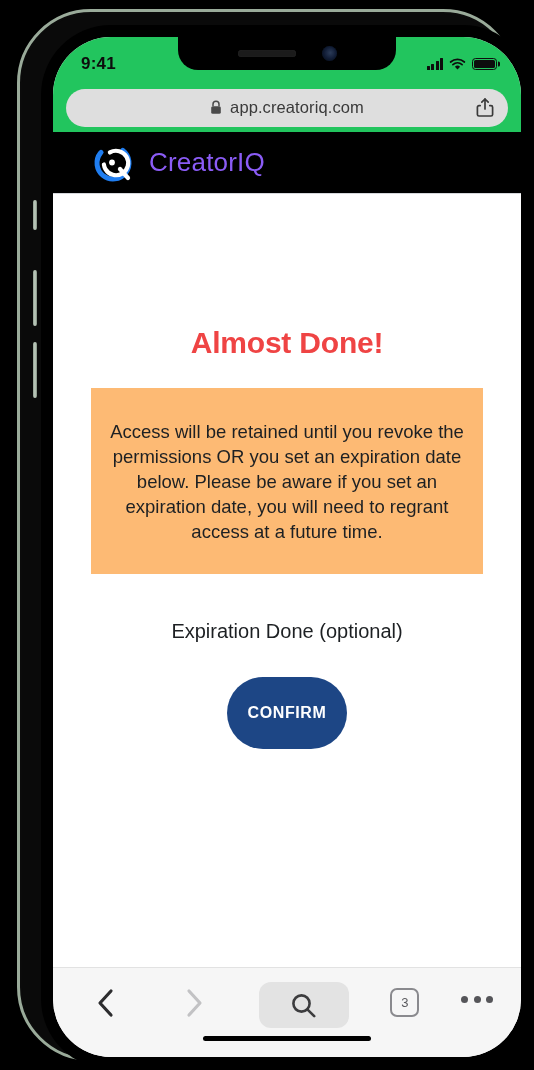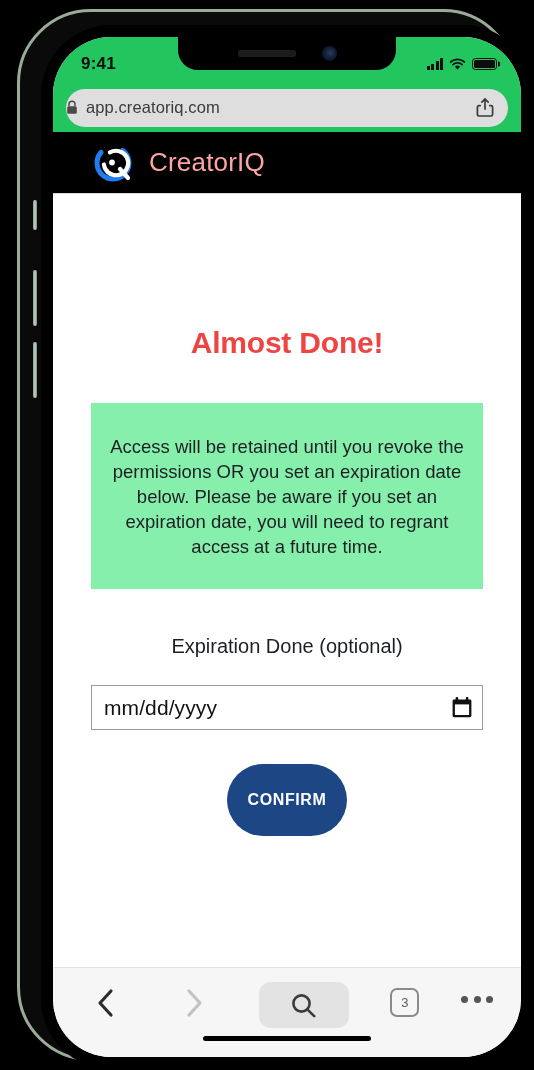--- a/index.html
+++ b/index.html
@@ -149,20 +149,21 @@
     display: flex;
     align-items: center;
   }
   .url-bar {
     flex: 1;
     height: 38px;
     background: #dedede;
     border-radius: 19px;
     display: flex;
     align-items: center;
+    justify-content: center;
     position: relative;
     gap: 8px;
   }
   .lock-icon { display:block; }
   .url-text {
     font-size: 16.5px;
     color: #3a3a3a;
     letter-spacing: .1px;
   }
   .share-btn {
@@ -188,21 +189,21 @@
     background: #000000;
     display: flex;
     align-items: center;
     padding-left: 38px;
     border-bottom: 1px solid #d5d7db;
     flex: 0 0 auto;
   }
   .logo-wrap { display: flex; align-items: center; gap: 12px; }
   .logo-mark { width: 46px; height: 46px; display:block; }
   .logo-text {
-    color: #fca5a5;
+    color: #8b5cf6;
     font-size: 26px;
     font-weight: 500;
     letter-spacing: .2px;
   }
 
   .content {
     flex: 1 1 auto;
     padding: 0 38px;
     display: flex;
     flex-direction: column;
@@ -212,23 +213,23 @@
   .headline {
     margin-top: 132px;
     font-size: 30px;
     font-weight: 700;
     color: #ef4444;
     letter-spacing: -.2px;
     text-align: center;
   }
 
   .info-box {
-    margin-top: 43px;
+    margin-top: 28px;
     width: 100%;
-    background: #86efac;
+    background: #fdba74;
     padding: 31px 18px 30px;
     text-align: center;
   }
   .info-text {
     font-size: 18.5px;
     line-height: 25px;
     color: #1d2023;
   }
 
   .field-label {
@@ -400,31 +401,20 @@
         <div class="content">
 
           <h1 class="headline">Almost Done!</h1>
 
           <div class="info-box">
             <p class="info-text">Access will be retained until you revoke the permissions OR you set an expiration date below. Please be aware if you set an expiration date, you will need to regrant access at a future time.</p>
           </div>
 
           <div class="field-label">Expiration Done (optional)</div>
 
-          <div class="date-field">
-            <span class="date-placeholder">mm/dd/yyyy</span>
-            <span>
-              <svg class="cal-icon" width="22" height="23" viewBox="0 0 22 23">
-                <rect x="4.6" y="1" width="2.6" height="4.4" rx="1" fill="#111111"></rect>
-                <rect x="14.8" y="1" width="2.6" height="4.4" rx="1" fill="#111111"></rect>
-                <rect x="1.6" y="3.6" width="18.8" height="17.6" rx="1.4" fill="#111111"></rect>
-                <rect x="3.9" y="8.4" width="14.2" height="10.6" fill="#ffffff"></rect>
-              </svg>
-            </span>
-          </div>
 
           <button class="confirm-btn">CONFIRM</button>
         </div>
       </div>
 
       <div class="browser-bottom">
         <button class="tb-btn">
           <svg width="20" height="30" viewBox="0 0 20 30">
             <path d="M15 3 L4 15 L15 27" stroke="#2d2d2f" stroke-width="3.2" fill="none" stroke-linecap="round" stroke-linejoin="round"></path>
           </svg>

